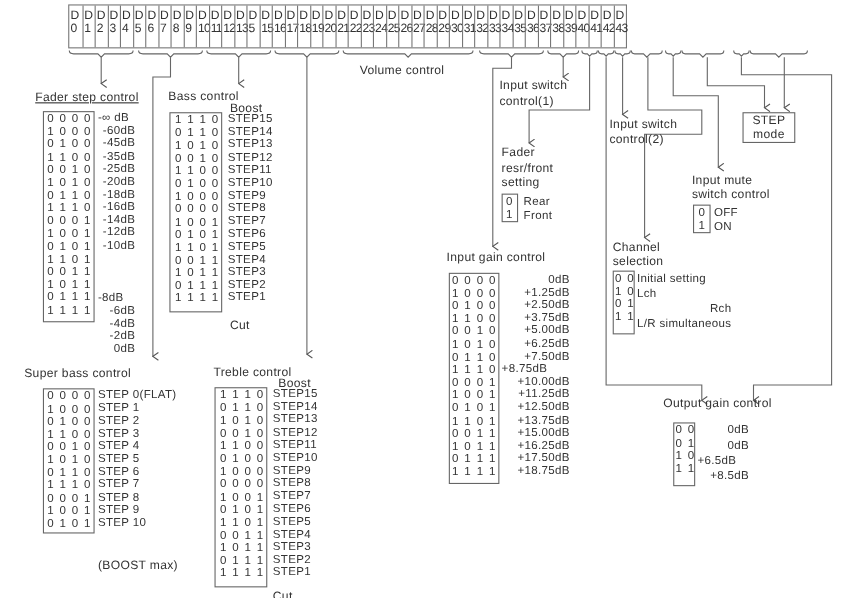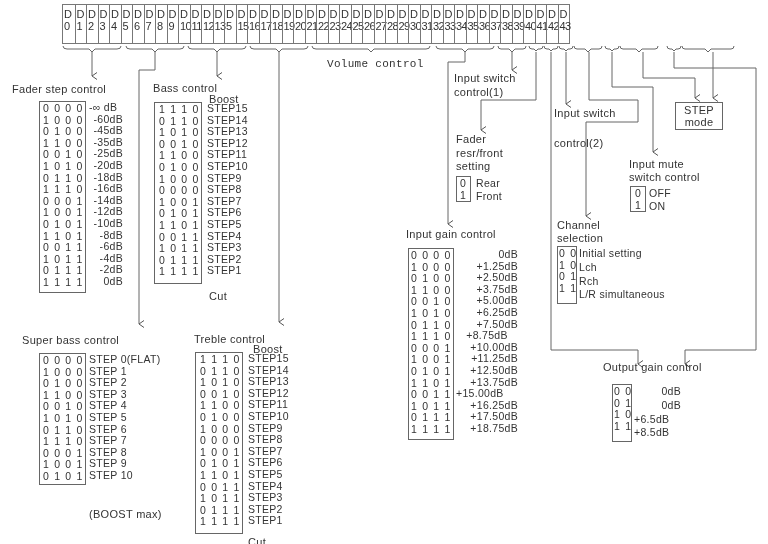--- a/index.html
+++ b/index.html
@@ -248,30 +248,30 @@
     <path d="M612,52 V87 H653 V152" marker-end="url(#ar)"></path>
 
     <path d="M643,52 V78 H695 V98" marker-end="url(#ar)"></path>
 
     <path d="M674,52 V68 H756 V350 H685 V364" marker-end="url(#ar)"></path>
 
     <path d="M713,52 V98" marker-end="url(#ar)"></path>
   </g>
 </svg>
 
-<div class="abs lbl" style="left:327px;top:58px;font-family:Liberation Mono, monospace;">Volume control</div>
+<div class="abs lbl" style="left:327px;top:58px;">Volume control</div>
 
 <div class="abs lbl" style="left:454px;top:72px;">
   <div>Input switch</div>
   <div style="margin-top:2px">control(1)</div>
 </div>
 
 <div class="abs lbl" style="left:554px;top:107px;">
   <div>Input switch</div>
-  <div style="margin-top:18px">control(2)</div>
+  <div style="margin-top:2px">control(2)</div>
 </div>
 
 <div class="abs lbl" style="left:675px;top:102px;width:46px;height:26px;border:1px solid #666;text-align:center;">
   <div style="margin-top:1px">STEP</div>
   <div>mode</div>
 </div>
 
 <div class="abs lbl" style="left:456px;top:133px;line-height:13.5px;">
   <div>Fader</div>
   <div>resr/front</div>
@@ -281,21 +281,21 @@
 <div class="abs lbl" style="left:629px;top:158px;line-height:13px;">
   <div>Input mute</div>
   <div>switch control</div>
 </div>
 
 <div class="abs lbl" style="left:557px;top:219px;line-height:12.5px;">
   <div>Channel</div>
   <div>selection</div>
 </div>
 
-<div class="abs lbl" style="left:12px;top:83px;">Fader step control</div>
+<div class="abs lbl" style="left:32px;top:83px;text-decoration:underline;">Fader step control</div>
 <div class="abs lbl" style="left:153px;top:82px;">Bass control</div>
 <div class="abs lbl" style="left:209px;top:93px;">Boost</div>
 <div class="abs lbl" style="left:209px;top:290px;">Cut</div>
 <div class="abs lbl" style="left:22px;top:334px;text-align:center;">Super bass control</div>
 <div class="abs lbl" style="left:89px;top:508px;">(BOOST max)</div>
 <div class="abs lbl" style="left:194px;top:333px;">Treble control</div>
 <div class="abs lbl" style="left:253px;top:343px;">Boost</div>
 <div class="abs lbl" style="left:248px;top:536px;">Cut</div>
 <div class="abs lbl" style="left:406px;top:228px;">Input gain control</div>
 <div class="abs lbl" style="left:603px;top:361px;">Output gain control</div>
@@ -323,21 +323,21 @@
     <div style="text-align: right; width: 34px;">-60dB</div>
     <div style="text-align: right; width: 34px;">-45dB</div>
     <div style="text-align: right; width: 34px;">-35dB</div>
     <div style="text-align: right; width: 34px;">-25dB</div>
     <div style="text-align: right; width: 34px;">-20dB</div>
     <div style="text-align: right; width: 34px;">-18dB</div>
     <div style="text-align: right; width: 34px;">-16dB</div>
     <div style="text-align: right; width: 34px;">-14dB</div>
     <div style="text-align: right; width: 34px;">-12dB</div>
     <div style="text-align: right; width: 34px;">-10dB</div>
-    <div style="text-align: right; width: 34px;">-8dB</div>
+    <div style="text-align: left; width: 34px; margin-top: 36px;">-8dB</div>
     <div style="text-align: right; width: 34px;">-6dB</div>
     <div style="text-align: right; width: 34px;">-4dB</div>
     <div style="text-align: right; width: 34px;">-2dB</div>
     <div style="text-align: right; width: 34px;">0dB</div>
   </div>
 
 <div class="tbl" style="left:154px;top:102px;width:48px;height:182px;padding:1px 0 0 4px;">
     <div class="row">1 1 1 0</div>
     <div class="row">0 1 1 0</div>
     <div class="row">1 0 1 0</div>
@@ -462,26 +462,26 @@
     <div class="row">1 1 1 1</div>
   </div>
 <div class="vals" style="left:456px;top:249px;">
     <div style="text-align: right; width: 62px;">0dB</div>
     <div style="text-align: right; width: 62px;">+1.25dB</div>
     <div style="text-align: right; width: 62px;">+2.50dB</div>
     <div style="text-align: right; width: 62px;">+3.75dB</div>
     <div style="text-align: right; width: 62px;">+5.00dB</div>
     <div style="text-align: right; width: 62px;">+6.25dB</div>
     <div style="text-align: right; width: 62px;">+7.50dB</div>
-    <div style="text-align: center; width: 62px;">+8.75dB</div>
+    <div style="text-align: left; width: 62px;">+8.75dB</div>
     <div style="text-align: right; width: 62px;">+10.00dB</div>
     <div style="text-align: right; width: 62px;">+11.25dB</div>
     <div style="text-align: right; width: 62px;">+12.50dB</div>
     <div style="text-align: right; width: 62px;">+13.75dB</div>
-    <div style="text-align: left; width: 62px;">+15.00dB</div>
+    <div style="text-align: right; width: 62px;">+15.00dB</div>
     <div style="text-align: right; width: 62px;">+16.25dB</div>
     <div style="text-align: right; width: 62px;">+17.50dB</div>
     <div style="text-align: right; width: 62px;">+18.75dB</div>
   </div>
 
 <div class="tbl" style="left:630px;top:186px;width:16px;height:26px;padding:1px 0 0 4px;">
     <div class="row">0</div>
     <div class="row">1</div>
   </div>
 <div class="vals" style="left:649px;top:187px;line-height:12.5px;">
@@ -491,28 +491,28 @@
 
 <div class="tbl" style="left:557px;top:246px;width:20px;height:58px;padding:1px 0 0 1px;letter-spacing:0;">
     <div class="row">0 0</div>
     <div class="row">1 0</div>
     <div class="row">0 1</div>
     <div class="row">1 1</div>
   </div>
 <div class="vals" style="left:579px;top:247px;line-height:13.8px;">
     <div style="line-height: 13.8px; height: 13.8px;">Initial setting</div>
     <div style="line-height: 13.8px; height: 13.8px;">Lch</div>
-    <div style="line-height: 13.8px; height: 13.8px;">Rch</div>
+    <div style="line-height: 13.8px; height: 13.8px; text-align: right;">Rch</div>
     <div style="line-height: 13.8px; height: 13.8px;">L/R simultaneous</div>
   </div>
 
 <div class="tbl" style="left:612px;top:384px;width:20px;height:58px;padding:1px 0 0 1px;">
     <div class="row">0 0</div>
     <div class="row">0 1</div>
     <div class="row">1 0</div>
     <div class="row">1 1</div>
   </div>
 <div class="vals" style="left:634px;top:385px;line-height:13.8px;">
     <div style="line-height: 13.8px; height: 13.8px; text-align: right; width: 47px;">0dB</div>
     <div style="line-height: 13.8px; height: 13.8px; text-align: right; width: 47px;">0dB</div>
     <div style="line-height: 13.8px; height: 13.8px; width: 47px;">+6.5dB</div>
-    <div style="line-height: 13.8px; height: 13.8px; text-align: left; width: 47px;">+8.5dB</div>
+    <div style="line-height: 13.8px; height: 13.8px; text-align: right; width: 47px;">+8.5dB</div>
   </div>
 
 </body></html>

